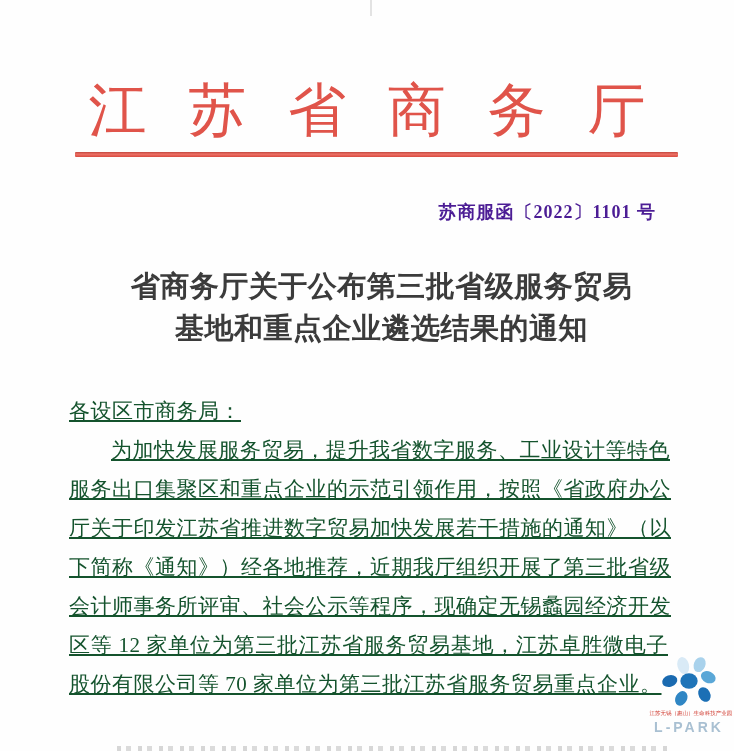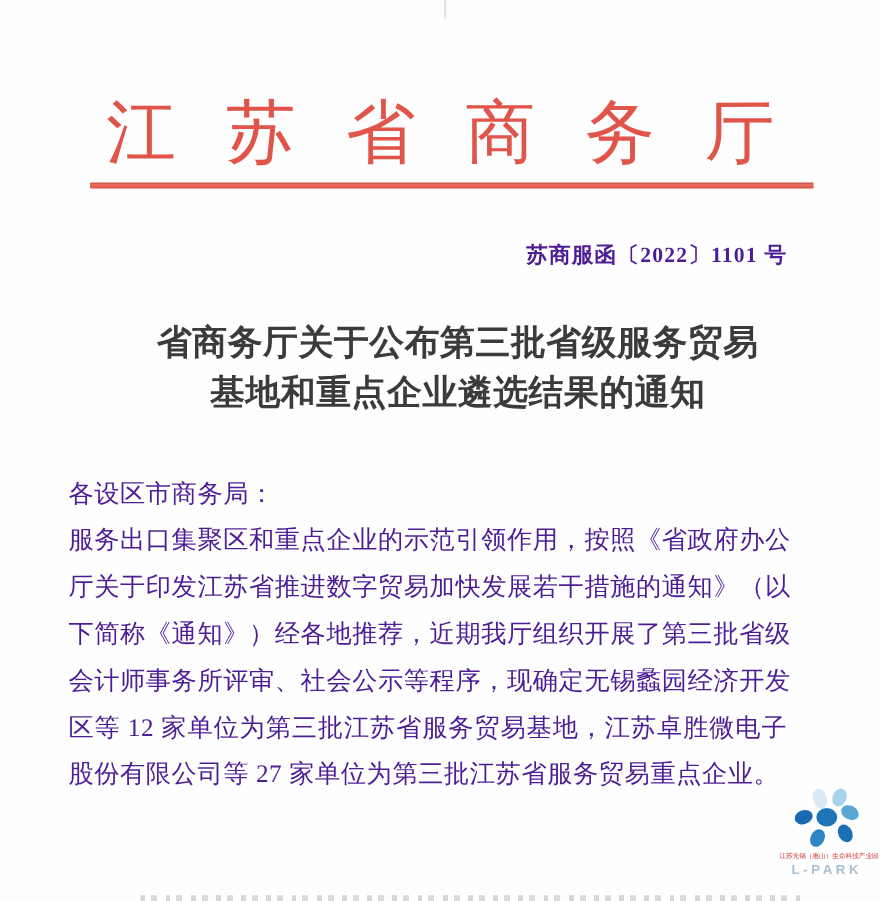--- a/index.html
+++ b/index.html
@@ -59,26 +59,27 @@
     font-size: 29px;
     font-weight: bold;
     color: #3b3b3b;
     line-height: 42px;
     letter-spacing: 0.5px;
     padding-left: 29px;
   }
 
   .body-text {
     position: absolute;
-    top: 392px; left: 57px;
+    top: 392px; left: 69px;
     width: 599px;
     font-size: 21px;
-    color: #4c1d95;
+    color: #14532d;
     line-height: 39px;
     letter-spacing: 0.5px;
+    text-decoration: underline;
   }
 
   .salutation { text-align: left; }
 
   .body-line {
     text-align: justify;
     text-align-last: justify;
     white-space: nowrap;
   }
   .body-line.indent { text-indent: 2em; }
@@ -106,21 +107,21 @@
     margin-top: 2px;
     font-size: 6px;
     color: #d0392e;
     white-space: nowrap;
     letter-spacing: 0;
     transform: scale(0.92);
   }
   .logo-wordmark {
     margin-top: 1px;
     font-family: "Liberation Sans", "DejaVu Sans", sans-serif;
-    font-size: 11px;
+    font-size: 14px;
     font-weight: bold;
     color: #a9c0d2;
     letter-spacing: 3px;
   }
 </style>
 </head>
 <body>
 
 <div class="page">
 
@@ -134,26 +135,27 @@
 
   <div class="doc-title">
     <div>省商务厅关于公布第三批省级服务贸易</div>
     <div>基地和重点企业遴选结果的通知</div>
   </div>
 
   <div class="body-text">
     <div class="salutation">各设区市商务局：</div>
     <div>
 
+    <div class="body-line indent">为加快发展服务贸易，提升我省数字服务、工业设计等特色</div>
         <div class="body-line">服务出口集聚区和重点企业的示范引领作用，按照《省政府办公</div>
         <div class="body-line">厅关于印发江苏省推进数字贸易加快发展若干措施的通知》（以</div>
         <div class="body-line">下简称《通知》）经各地推荐，近期我厅组织开展了第三批省级</div>
         <div class="body-line">会计师事务所评审、社会公示等程序，现确定无锡蠡园经济开发</div>
         <div class="body-line">区等 12 家单位为第三批江苏省服务贸易基地，江苏卓胜微电子</div>
-        <div class="body-line last">股份有限公司等 27 家单位为第三批江苏省服务贸易重点企业。</div>
+        <div class="body-line last">股份有限公司等 70 家单位为第三批江苏省服务贸易重点企业。</div>
       </div>
   </div>
 
   <div class="cutoff-line"></div>
 
   <div class="logo">
     <svg width="58" height="52" viewBox="0 0 60 54">
       <ellipse cx="24" cy="11" rx="6" ry="9" fill="#d9eaf6" transform="rotate(-15 24 11)"></ellipse>
       <ellipse cx="41" cy="10" rx="6" ry="8" fill="#a9d2ec" transform="rotate(22 41 10)"></ellipse>
       <ellipse cx="50" cy="23" rx="8" ry="6" fill="#5aa7d7" transform="rotate(25 50 23)"></ellipse>

